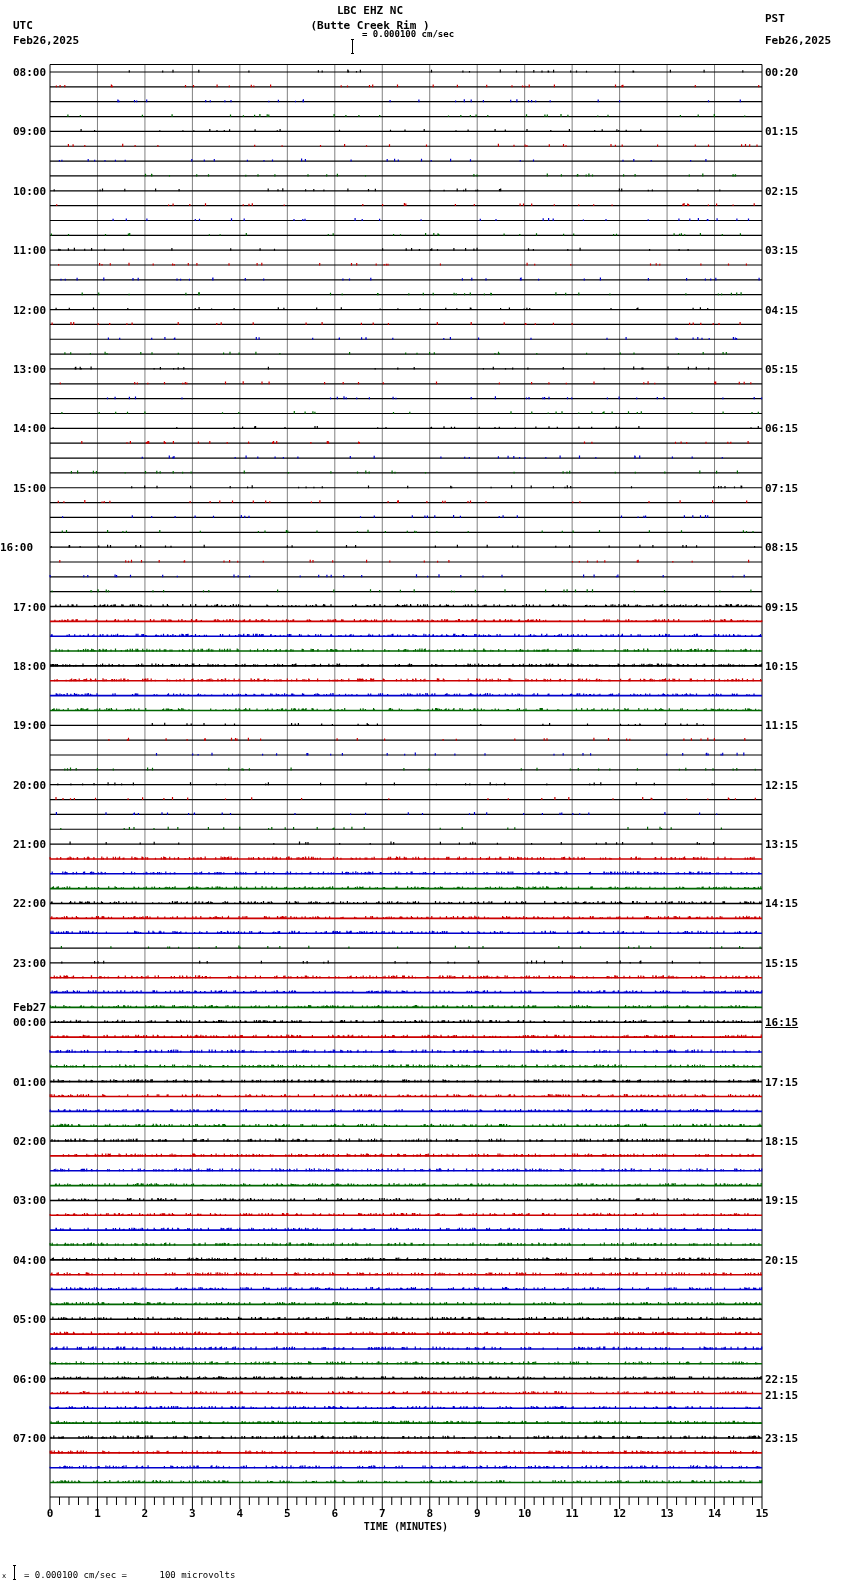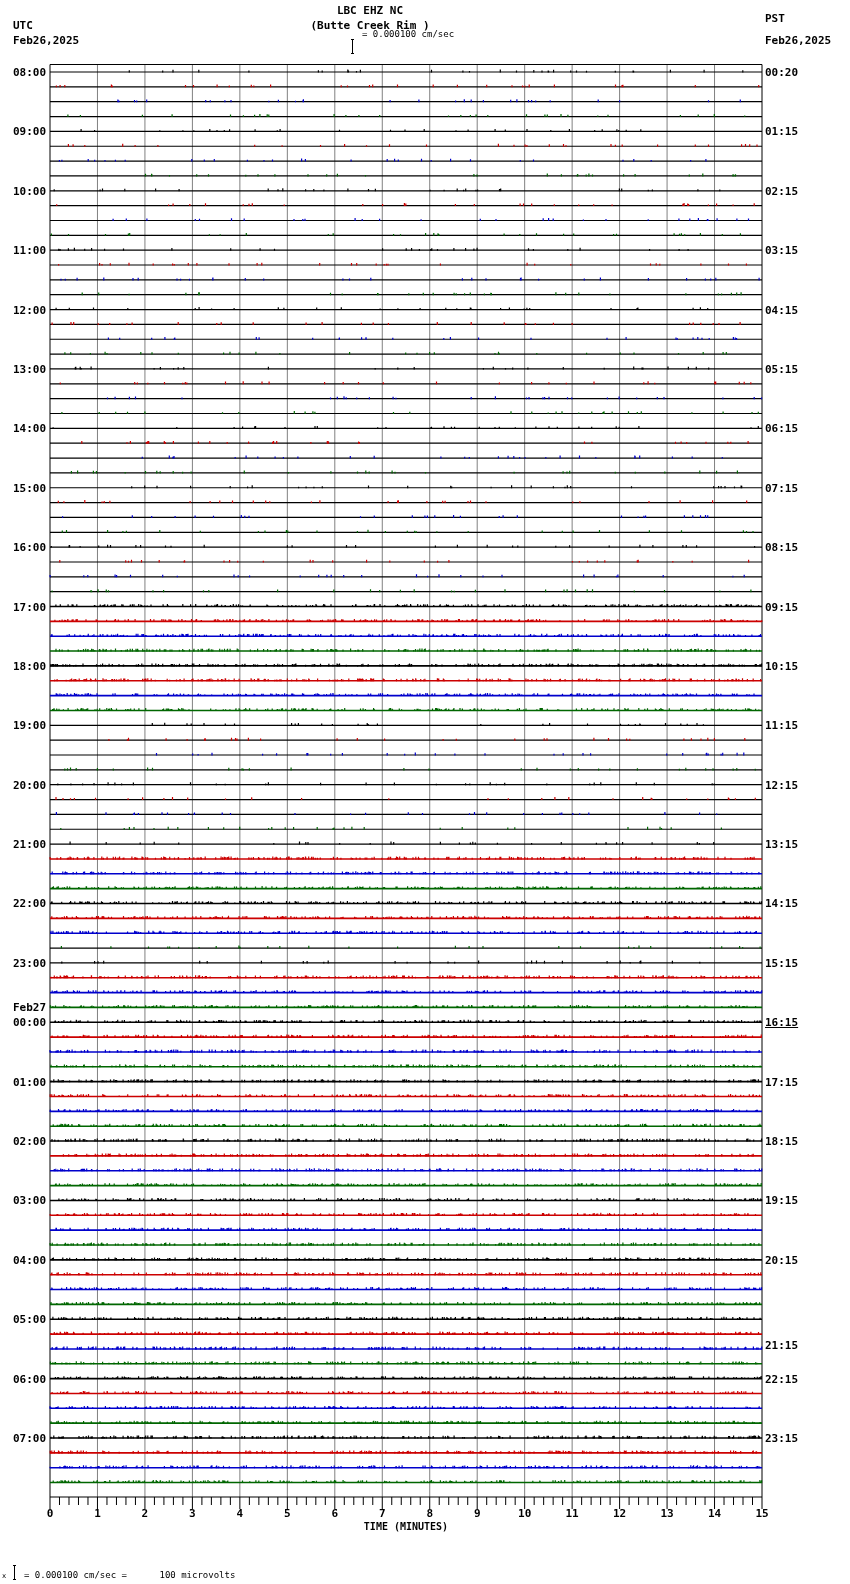--- a/index.html
+++ b/index.html
@@ -15,21 +15,21 @@
 
 <div class="txt hdr-center" style="top:4px;">LBC EHZ NC</div>
 <div class="txt hdr-center" style="top:19px;">(Butte Creek Rim )</div>
 <div class="txt" style="left:13px; top:19px;">UTC</div>
 <div class="txt" style="left:13px; top:34px;">Feb26,2025</div>
 <div class="txt" style="left:765px; top:12px;">PST</div>
 <div class="txt" style="left:765px; top:34px;">Feb26,2025</div>
 <div style="position:absolute; left:351px; top:39px; width:3px; height:15px; border-top:1px solid #000; border-bottom:1px solid #000; box-sizing:border-box;">
   <div style="position:absolute; left:1px; top:0; width:1px; height:13px; background:#000;"></div>
 </div>
-<div class="txt small" style="left:362px; top:28px;">= 0.000100 cm/sec</div>
+<div class="txt small" style="left:362px; top:28px;font-weight:bold;">= 0.000100 cm/sec</div>
 
 <svg id="plot" width="850" height="1584">
     <line x1="97.46666666666667" y1="64.5" x2="97.46666666666667" y2="1497" stroke="#808080" stroke-width="1"></line>
     <line x1="144.93333333333334" y1="64.5" x2="144.93333333333334" y2="1497" stroke="#808080" stroke-width="1"></line>
     <line x1="192.4" y1="64.5" x2="192.4" y2="1497" stroke="#808080" stroke-width="1"></line>
     <line x1="239.86666666666667" y1="64.5" x2="239.86666666666667" y2="1497" stroke="#808080" stroke-width="1"></line>
     <line x1="287.33333333333337" y1="64.5" x2="287.33333333333337" y2="1497" stroke="#808080" stroke-width="1"></line>
     <line x1="334.8" y1="64.5" x2="334.8" y2="1497" stroke="#808080" stroke-width="1"></line>
     <line x1="382.26666666666665" y1="64.5" x2="382.26666666666665" y2="1497" stroke="#808080" stroke-width="1"></line>
     <line x1="429.73333333333335" y1="64.5" x2="429.73333333333335" y2="1497" stroke="#808080" stroke-width="1"></line>
@@ -332,21 +332,21 @@
 
 <div id="labels">
     <div class="txt" style="left: 13px; top: 66px;">08:00</div>
     <div class="txt" style="left: 13px; top: 125.392px;">09:00</div>
     <div class="txt" style="left: 13px; top: 184.784px;">10:00</div>
     <div class="txt" style="left: 13px; top: 244.176px;">11:00</div>
     <div class="txt" style="left: 13px; top: 303.568px;">12:00</div>
     <div class="txt" style="left: 13px; top: 362.96px;">13:00</div>
     <div class="txt" style="left: 13px; top: 422.352px;">14:00</div>
     <div class="txt" style="left: 13px; top: 481.744px;">15:00</div>
-    <div class="txt" style="left: 13px; top: 541.136px;">16:00</div>
+    <div class="txt" style="left: 0; top: 541.136px;">16:00</div>
     <div class="txt" style="left: 13px; top: 600.528px;">17:00</div>
     <div class="txt" style="left: 13px; top: 659.92px;">18:00</div>
     <div class="txt" style="left: 13px; top: 719.312px;">19:00</div>
     <div class="txt" style="left: 13px; top: 778.704px;">20:00</div>
     <div class="txt" style="left: 13px; top: 838.096px;">21:00</div>
     <div class="txt" style="left: 13px; top: 897.488px;">22:00</div>
     <div class="txt" style="left: 13px; top: 956.88px;">23:00</div>
     <div class="txt" style="left: 13px; top: 1016.27px;">00:00</div>
     <div class="txt" style="left: 13px; top: 1001.27px;">Feb27</div>
     <div class="txt" style="left: 13px; top: 1075.66px;">01:00</div>
@@ -370,21 +370,21 @@
     <div class="txt" style="left: 765px; top: 719.312px;">11:15</div>
     <div class="txt" style="left: 765px; top: 778.704px;">12:15</div>
     <div class="txt" style="left: 765px; top: 838.096px;">13:15</div>
     <div class="txt" style="left: 765px; top: 897.488px;">14:15</div>
     <div class="txt" style="left: 765px; top: 956.88px;">15:15</div>
     <div class="txt" style="left: 765px; top: 1016.27px; text-decoration: underline;">16:15</div>
     <div class="txt" style="left: 765px; top: 1075.66px;">17:15</div>
     <div class="txt" style="left: 765px; top: 1135.06px;">18:15</div>
     <div class="txt" style="left: 765px; top: 1194.45px;">19:15</div>
     <div class="txt" style="left: 765px; top: 1253.84px;">20:15</div>
-    <div class="txt" style="left: 765px; top: 1339px;">21:15</div>
+    <div class="txt" style="left: 765px; top: 1389px;">21:15</div>
     <div class="txt" style="left: 765px; top: 1372.62px;">22:15</div>
     <div class="txt" style="left: 765px; top: 1432.02px;">23:15</div>
   </div>
 
 <div class="txt small" style="left:2px; top:1570px; font-size:7px;">x</div>
 <div style="position:absolute; left:13px; top:1565px; width:3px; height:15px; border-top:1px solid #000; border-bottom:1px solid #000; box-sizing:border-box;">
   <div style="position:absolute; left:1px; top:0; width:1px; height:13px; background:#000;"></div>
 </div>
 <div class="txt small" style="left:24px; top:1569px;">= 0.000100 cm/sec =      100 microvolts</div>
 

